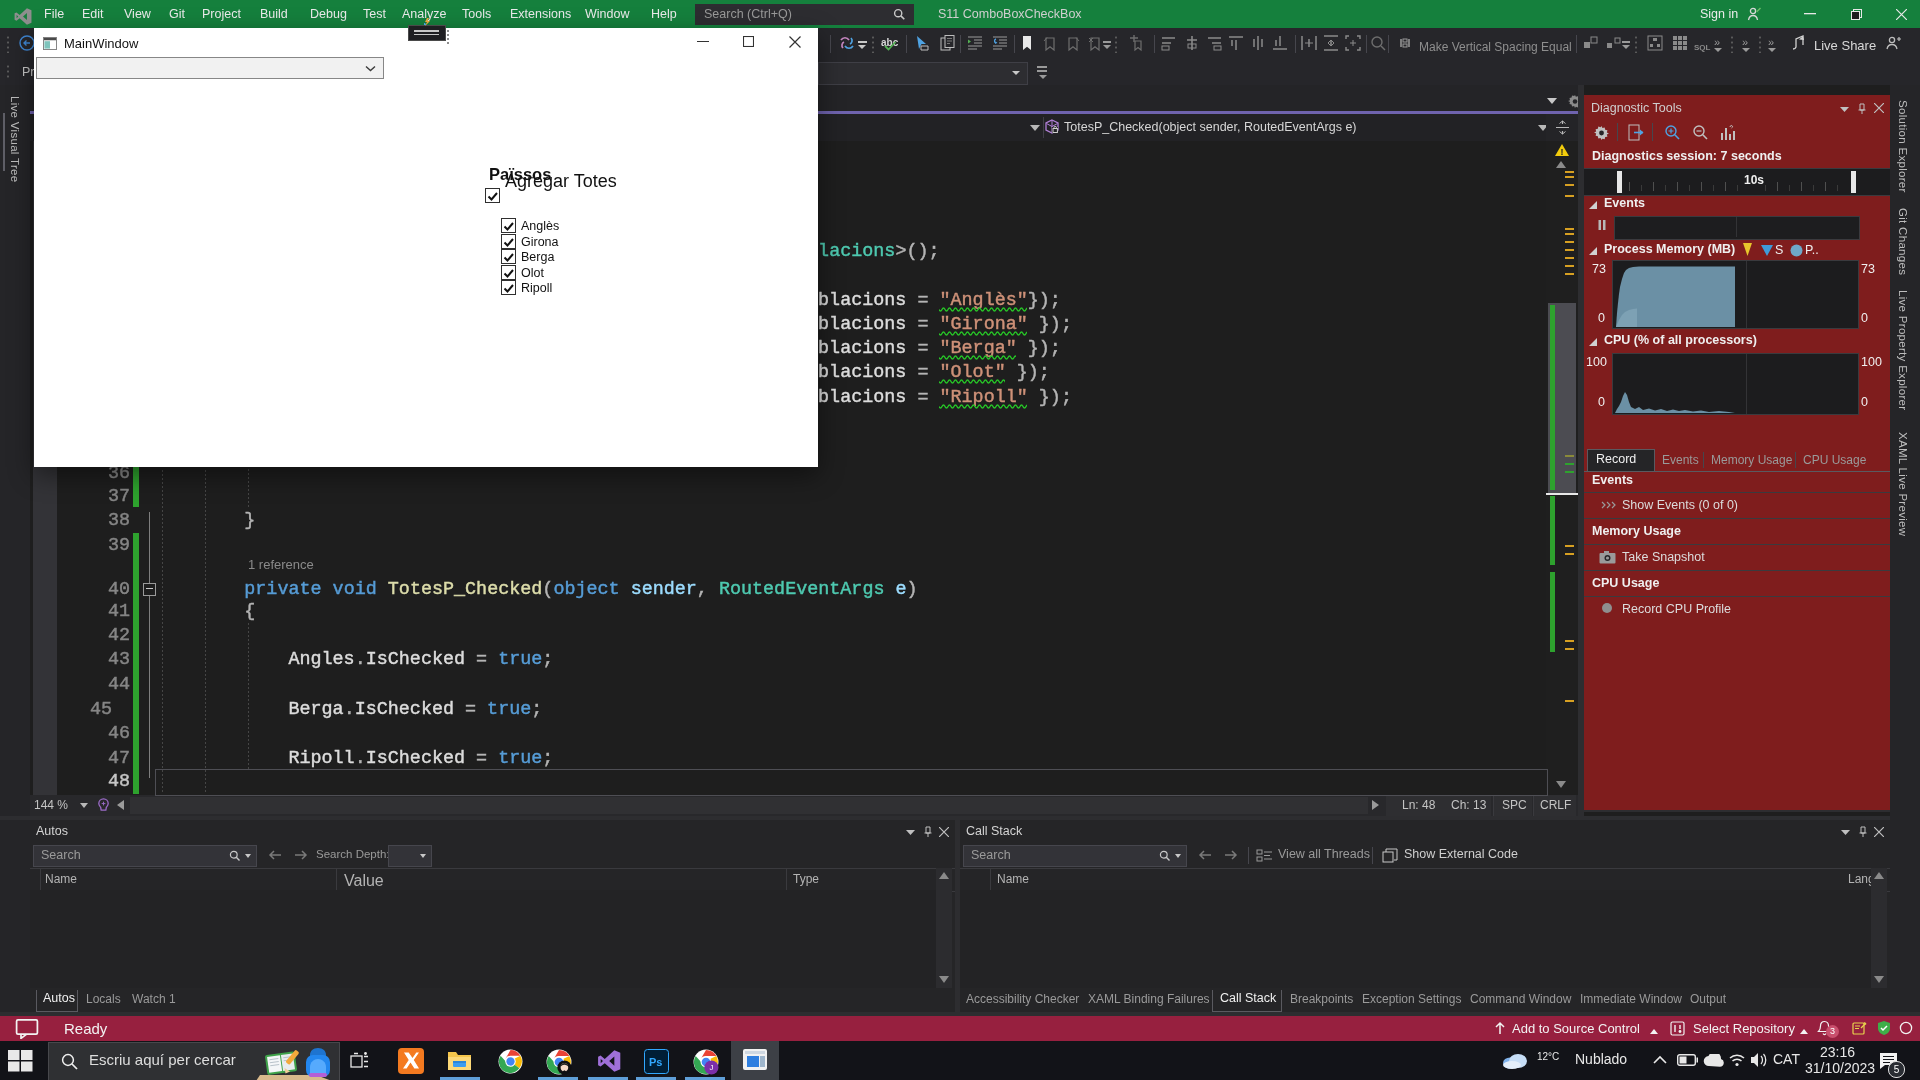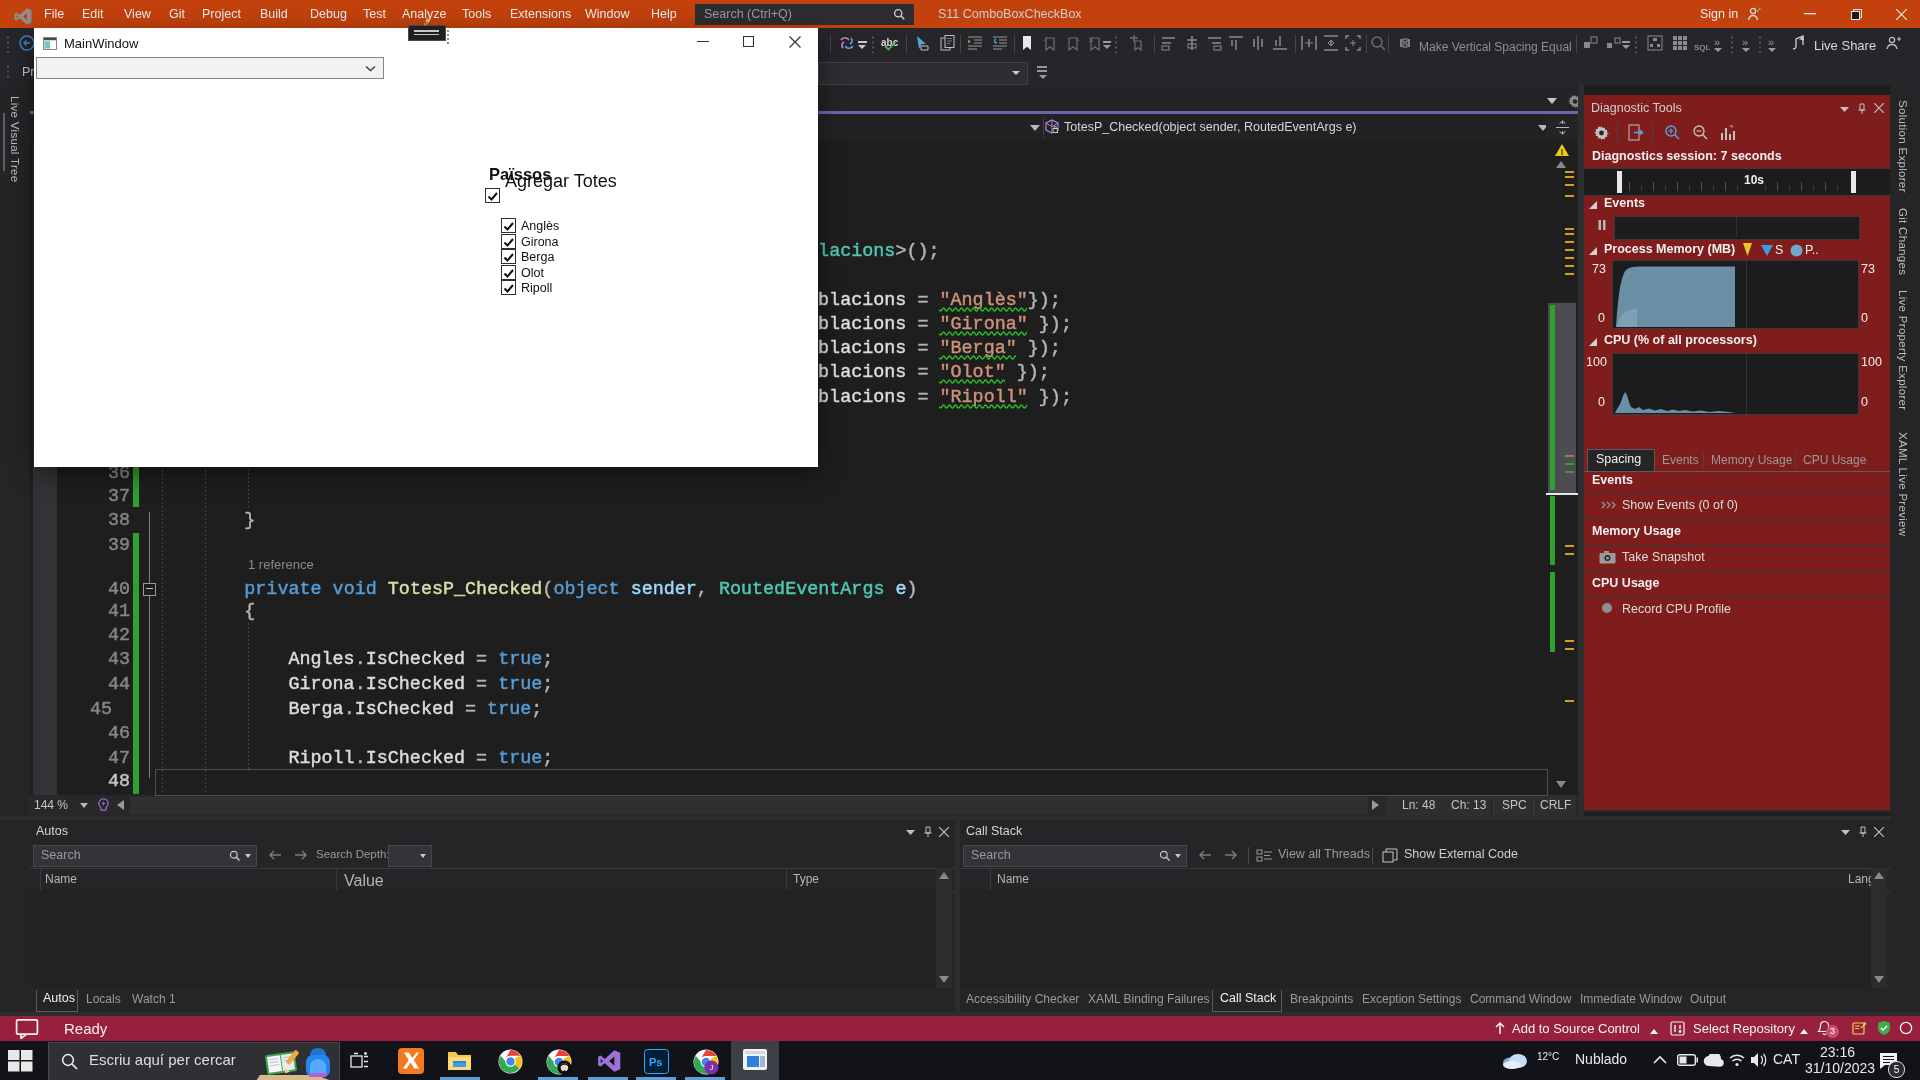--- a/index.html
+++ b/index.html
@@ -9,21 +9,21 @@
 .grip{width:4px;height:18px;top:7px;background-image:radial-gradient(circle,#5a5a5a 1px,transparent 1.2px);background-size:4px 5px;}
 .ticon{width:18px;height:18px;top:6px;color:#a8a8a8;}
 .cline{height:25px;line-height:25px;white-space:pre;font-size:18.4px;letter-spacing:0;-webkit-text-stroke:0.45px currentColor;}
 .guide{width:1px;background-image:repeating-linear-gradient(to bottom,#464646 0 2px,transparent 2px 4px);}
 .cb{width:13px;height:13px;background:#fff;border:1px solid #2f2f2f;}
 .hsep{height:1px;background:#3a3a3e;}
 .dtab{color:#9a9a9a;font-size:12px;}
 .vtext{writing-mode:vertical-rl;color:#bdbdbd;font-size:11.5px;letter-spacing:0.3px;}
 </style></head><body>
 <div id="root" class="a" style="left:0;top:0;width:1920px;height:1080px;">
-<div class="a" style="left:0;top:0;width:1920px;height:28px;background:#c2410c;color:#ebebeb;font-size:12.5px;text-decoration:underline;">
+<div class="a" style="left:0;top:0;width:1920px;height:28px;background:#15803d;color:#ebebeb;font-size:12.5px;text-decoration:underline;">
   <svg class="a" style="left:13px;top:7px" width="19" height="19" viewBox="0 0 18 18">
         <path d="M13.2 1.2 17.5 3v12l-4.3 1.8-6.9-6.2-3 2.4-1.8-.9V6l1.8-.9 3 2.4zM3.4 7.5v3.1L5 9zm9.8 4.9V5.7L9.5 9z" fill="#8f8f8f"></path>
       </svg>
   <span class="a" style="left:44px;top:7px">File</span>
   <span class="a" style="left:82px;top:7px">Edit</span>
   <span class="a" style="left:124px;top:7px">View</span>
   <span class="a" style="left:169px;top:7px">Git</span>
   <span class="a" style="left:202px;top:7px">Project</span>
   <span class="a" style="left:260px;top:7px">Build</span>
   <span class="a" style="left:310px;top:7px">Debug</span>
@@ -353,21 +353,20 @@
   <div class="guide a" style="left:162px;top:470px;height:322px;"></div>
   <div class="guide a" style="left:205px;top:470px;height:322px;"></div>
   <div class="guide a" style="left:248px;top:461px;height:47px;"></div>
   <div class="guide a" style="left:248px;top:623px;height:147px;"></div>
   <div class="a" style="left:155px;top:769px;width:1391px;height:25px;border:1px solid #4e4e54;"></div>
   <div class="a cline pu" style="left:156px;top:508px;">        }</div>
   <div class="a" style="left:248px;top:558px;height:14px;line-height:14px;font-family:'Liberation Sans',sans-serif;font-size:13px;color:#8a8a8a;">1 reference</div>
   <div class="a cline" style="left:156px;top:577px;"><span class="pu">        </span><span class="kw">private</span><span class="pu"> </span><span class="kw">void</span><span class="pu"> </span><span class="me">TotesP_Checked</span><span class="pu">(</span><span class="kw">object</span><span class="pu"> </span><span class="pa">sender</span><span class="pu">, </span><span class="ty">RoutedEventArgs</span><span class="pu"> </span><span class="pa">e</span><span class="pu">)</span></div>
   <div class="a cline pu" style="left:156px;top:599px;">        {</div>
   <div class="a cline" style="left:156px;top:647px;"><span class="id">            Angles</span><span class="pu">.</span><span class="id">IsChecked</span><span class="pu"> = </span><span class="kw">true</span><span class="pu">;</span></div>
-  <div class="a cline" style="left:156px;top:672px;"><span class="id">            Girona</span><span class="pu">.</span><span class="id">IsChecked</span><span class="pu"> = </span><span class="kw">true</span><span class="pu">;</span></div>
   <div class="a cline" style="left:156px;top:697px;"><span class="id">            Berga</span><span class="pu">.</span><span class="id">IsChecked</span><span class="pu"> = </span><span class="kw">true</span><span class="pu">;</span></div>
   <div class="a cline" style="left:156px;top:746px;"><span class="id">            Ripoll</span><span class="pu">.</span><span class="id">IsChecked</span><span class="pu"> = </span><span class="kw">true</span><span class="pu">;</span></div>
   <div class="a" style="left:818px;top:85px;width:726px;height:382px;overflow:hidden;">
     <div class="a cline" style="left:-33px;top:154px;"><span class="ty">Poblacions</span><span class="pu">&gt;();</span></div>
     <div class="a cline" style="left:-22px;top:203px;"><span class="id">Poblacions</span><span class="pu"> = </span><span class="st sq">"Anglès"</span><span class="pu">});</span></div>
     <div class="a cline" style="left:-22px;top:227px;"><span class="id">Poblacions</span><span class="pu"> = </span><span class="st sq">"Girona"</span><span class="pu"> });</span></div>
     <div class="a cline" style="left:-22px;top:251px;"><span class="id">Poblacions</span><span class="pu"> = </span><span class="st sq">"Berga"</span><span class="pu"> });</span></div>
     <div class="a cline" style="left:-22px;top:275px;"><span class="id">Poblacions</span><span class="pu"> = </span><span class="st sq">"Olot"</span><span class="pu"> });</span></div>
     <div class="a cline" style="left:-22px;top:300px;"><span class="id">Poblacions</span><span class="pu"> = </span><span class="st sq">"Ripoll"</span><span class="pu"> });</span></div>
     <svg class="a" style="left:121px;top:222px" width="88" height="6" viewBox="0 0 88 6">
@@ -491,21 +490,21 @@
     <div class="a" style="left:133px;top:0;width:1px;height:60px;background:#333336;"></div>
     <svg class="a" style="left:0;top:0" width="245" height="60" viewBox="0 0 245 60">
           <polygon points="2,59 4,55 6,52 8,48 10,42 12,38 14,41 16,48 18,53 22,55 26,53 30,56 36,54.5 42,56.5 48,55 54,57 60,55.5 66,57 72,56 80,57.5 88,56.5 96,58 106,57 116,58 122,59" fill="#6b90a5"></polygon>
         </svg>
   </div>
   <span class="a" style="left:2px;top:260px;color:#efefef;">100</span>
   <span class="a" style="left:14px;top:300px;color:#efefef;">0</span>
   <span class="a" style="left:277px;top:260px;color:#efefef;">100</span>
   <span class="a" style="left:277px;top:300px;color:#efefef;">0</span>
   <div class="a" style="left:3px;top:354px;width:66px;height:21px;border:1px solid #5a5a60;background:#252527;">
-        <span class="a" style="left:8px;top:2px;color:#f0f0f0;">Spacing</span>
+        <span class="a" style="left:8px;top:2px;color:#f0f0f0;">Record</span>
       </div>
   <span class="a dtab" style="left:78px;top:358px;">Events</span>
   <div class="a" style="left:119px;top:357px;width:1px;height:16px;background:#46464d;"></div>
   <span class="a dtab" style="left:127px;top:358px;">Memory Usage</span>
   <div class="a" style="left:211px;top:357px;width:1px;height:16px;background:#46464d;"></div>
   <span class="a dtab" style="left:219px;top:358px;">CPU Usage</span>
   <div class="a" style="left:0;top:376px;width:306px;height:1px;background:#5a5a60;"></div>
   <span class="a" style="left:8px;top:378px;font-weight:bold;color:#efefef;">Events</span>
   <div class="hsep a" style="left:0;top:397px;width:306px;"></div>
   <svg class="a" style="left:16px;top:405px" width="16" height="10" viewBox="0 0 16 10">

